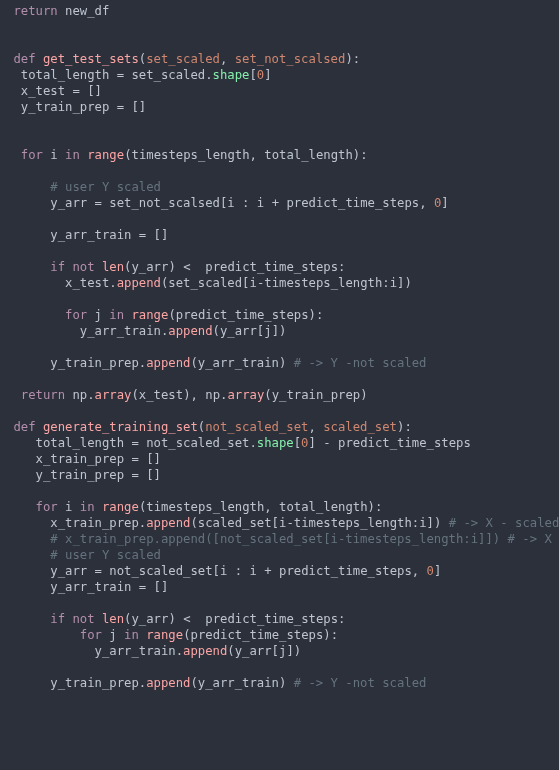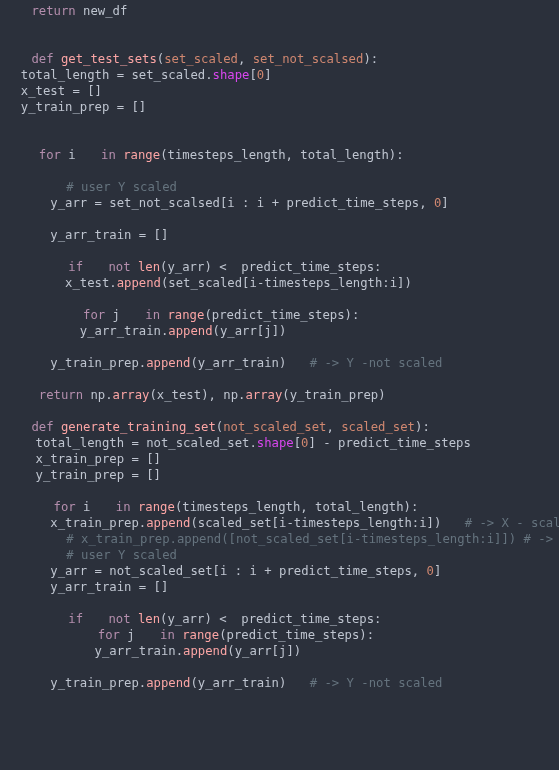--- a/index.html
+++ b/index.html
@@ -12,27 +12,27 @@
   }
   pre.code {
     margin: 0;
     padding: 3px 6px 6px 6px;
     font-family: "Menlo", "Consolas", "DejaVu Sans Mono", monospace;
     font-size: 12.25px;
     line-height: 16px;
     color: #bfc5d0;
     white-space: pre;
   }
-  .kw   { color: #b48ead; margin-left: 18px; }
+  .kw   { color: #b48ead; }
   .fn   { color: #fca5a5; }
   .var  { color: #bfc5d0; }
   .prm  { color: #d08770; }
   .num  { color: #d08770; }
-  .attr { color: #d946ef; }
-  .cmt  { color: #65737e; font-style: normal; margin-left: 16px; }
+  .attr { color: #86efac; }
+  .cmt  { color: #65737e; font-style: normal; }
 </style>
 </head>
 <body>
 
 <pre class="code"> <span class="kw">return</span> <span class="var">new_df</span>
 
 
  <span class="kw">def</span> <span class="fn">get_test_sets</span>(<span class="prm">set_scaled</span>, <span class="prm">set_not_scalsed</span>):
   <span class="var">total_length</span> = <span class="var">set_scaled</span>.<span class="attr">shape</span>[<span class="num">0</span>]
   <span class="var">x_test</span> = []

